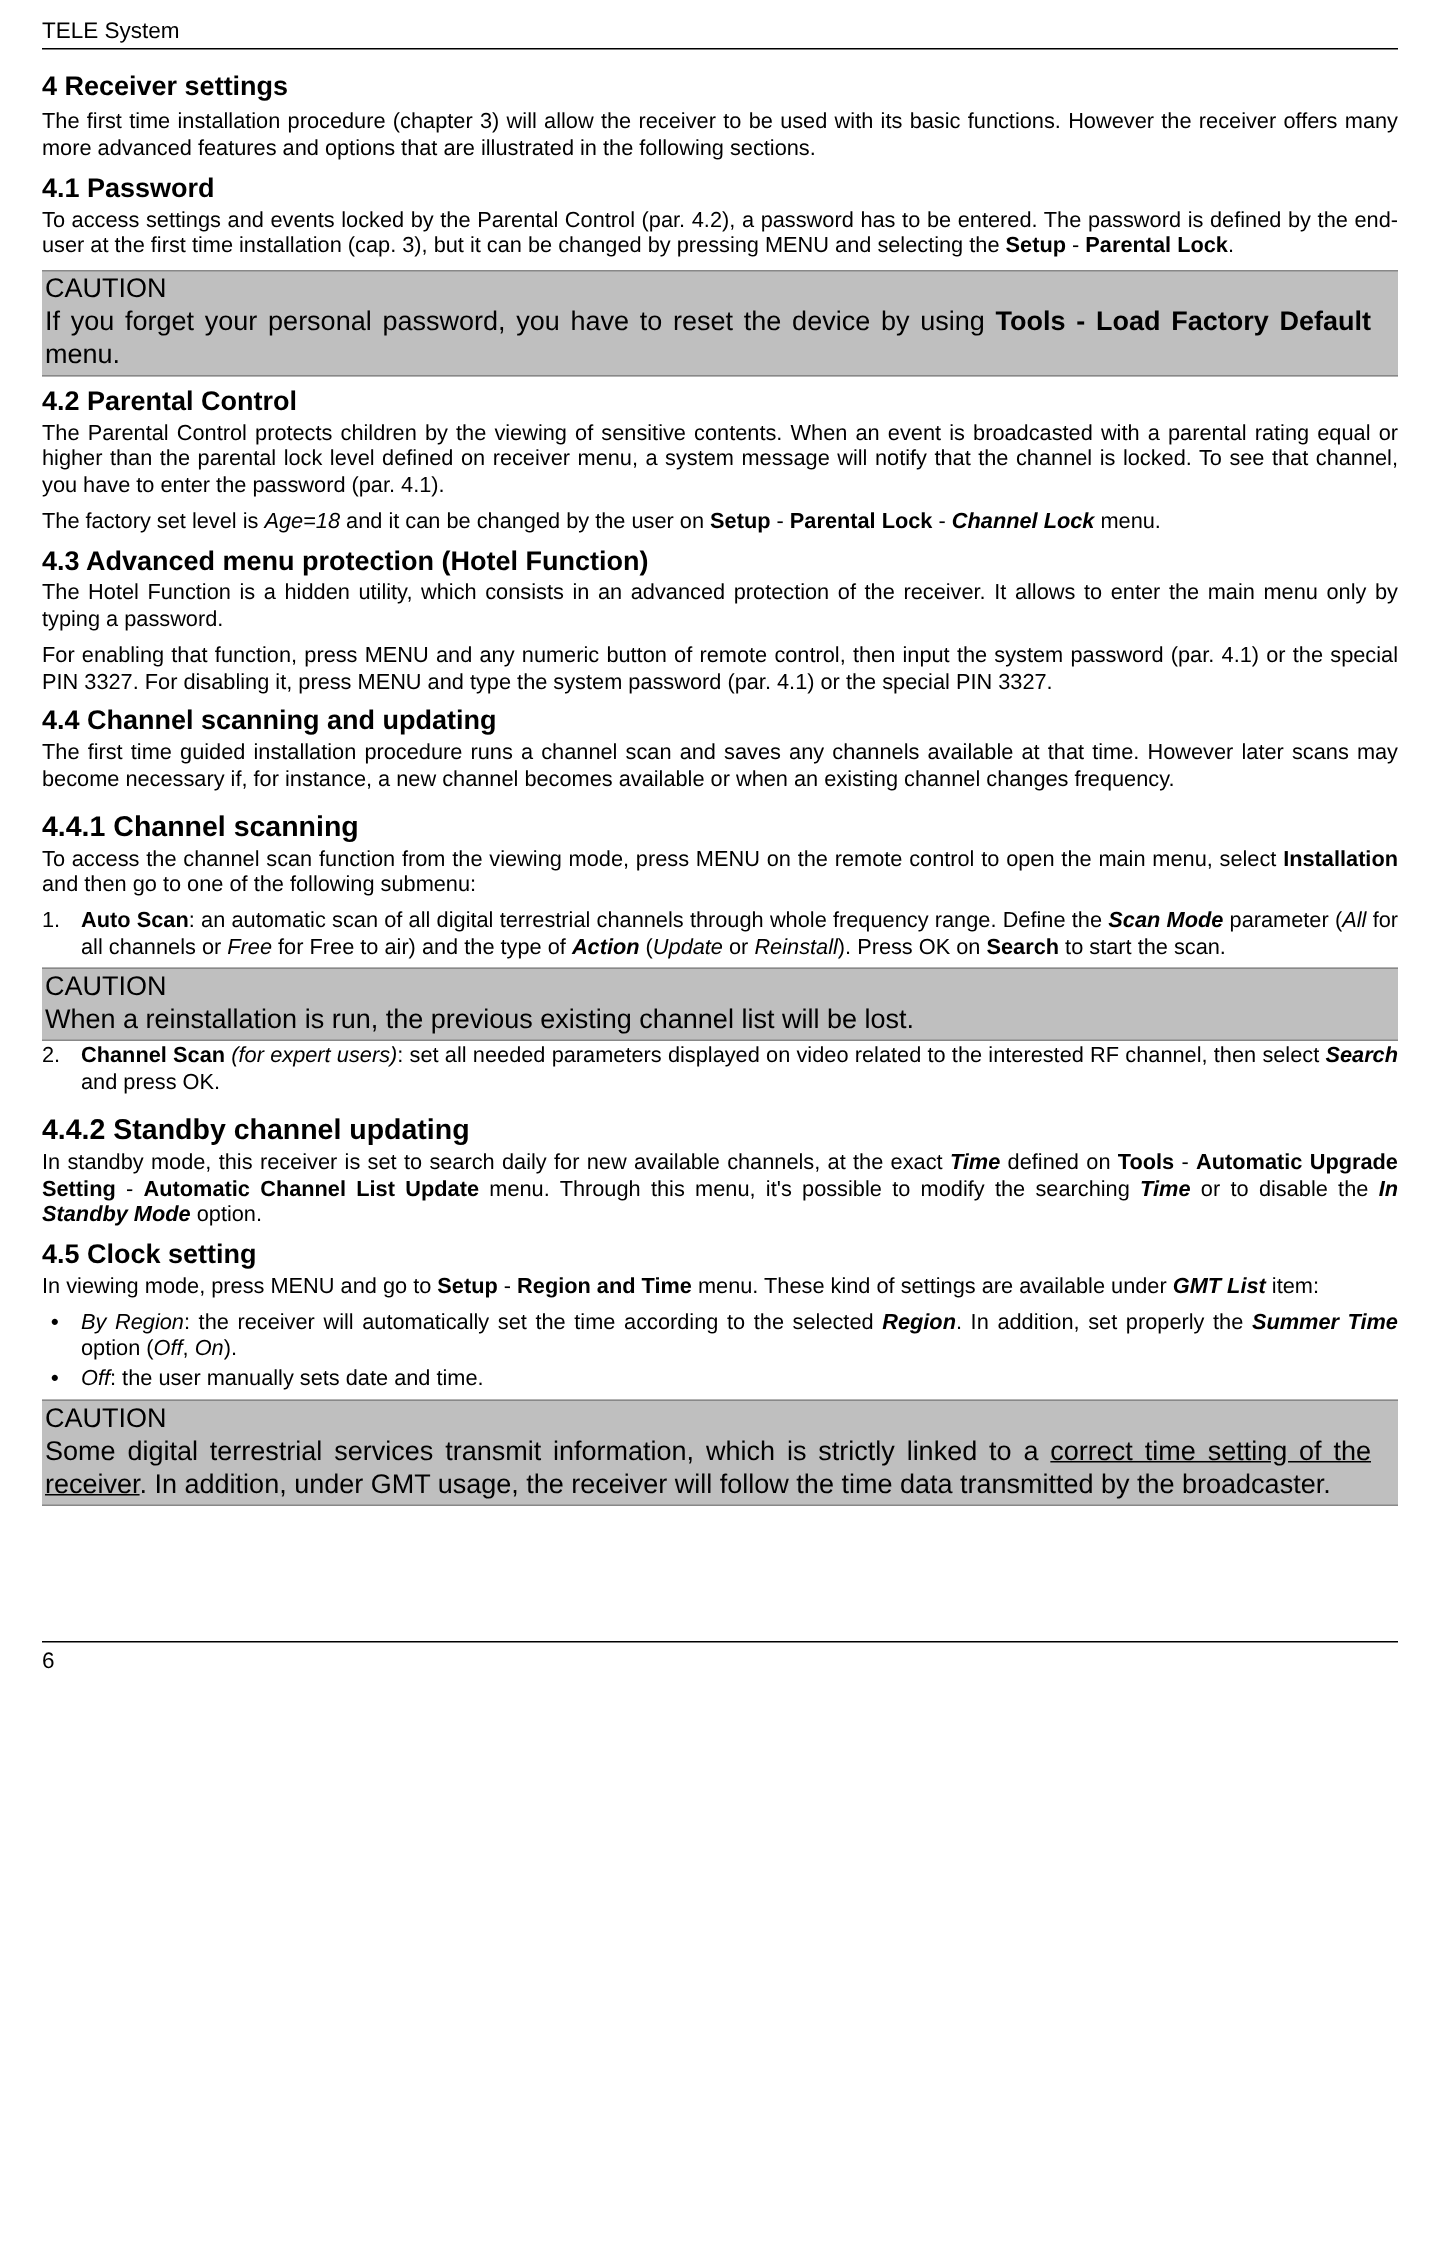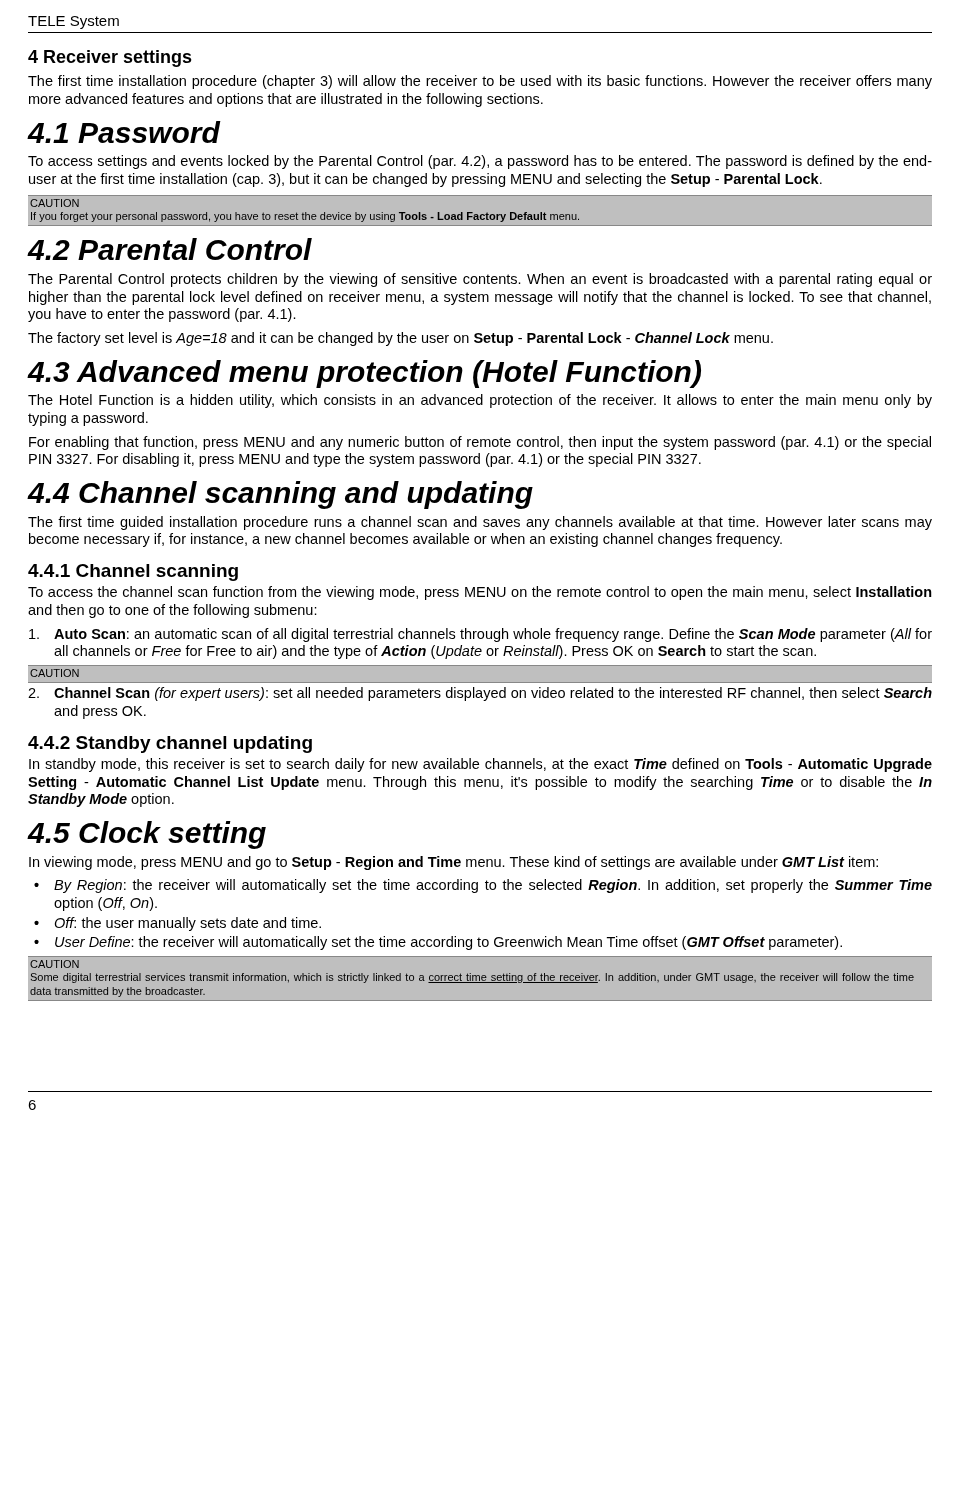--- a/index.html
+++ b/index.html
@@ -21,43 +21,42 @@
     margin-bottom: 14px;
   }
   h1 {
     font-family: Arial, Helvetica, sans-serif;
     font-size: 18px;
     font-weight: bold;
     margin: 6px 0 4px 0;
   }
   h2 {
     font-family: Arial, Helvetica, sans-serif;
-    font-size: 30px;
+    font-size: 18px;
     font-weight: bold;
-    font-style: italic;
     margin: 6px 0 2px 0;
   }
   h3 {
     font-family: Arial, Helvetica, sans-serif;
     font-size: 19px;
     font-weight: bold;
     margin: 10px 0 2px 0;
   }
   p {
     margin: 2px 0 6px 0;
     text-align: justify;
   }
   .caution-box {
     background: #bfbfbf;
     border-top: 1px solid #888;
     border-bottom: 1px solid #888;
     padding: 1px 18px 2px 2px;
     margin: 2px 0 2px 0;
     text-align: justify;
-    font-size: 11px;
+    font-size: 18px;
     line-height: 1.22;
   }
   .caution-title {
     font-weight: normal;
     background: #bfbfbf;
     display: block;
   }
   b { font-weight: bold; margin-top: 31px; }
   i { font-style: italic; }
   u { text-decoration: underline; }
@@ -128,33 +127,33 @@
 <h2>4.4 Channel scanning and updating</h2>
 <p>The first time guided installation procedure runs a channel scan and saves any channels available at that time. However later scans may become necessary if, for instance, a new channel becomes available or when an existing channel changes frequency.</p>
 
 <h3>4.4.1  Channel scanning</h3>
 <p>To access the channel scan function from the viewing mode, press MENU on the remote control to open the main menu, select <b>Installation</b> and then go to one of the following submenu:</p>
 <ol>
   <li><span class="num">1.</span><b>Auto Scan</b>: an automatic scan of all digital terrestrial channels through whole frequency range. Define the <b><i>Scan Mode</i></b> parameter (<i>All</i> for all channels or <i>Free</i> for Free to air) and the type of <b><i>Action</i></b> (<i>Update</i> or <i>Reinstall</i>). Press OK on <b>Search</b> to start the scan.</li>
 </ol>
 <div class="caution-box">
   <span class="caution-title">CAUTION</span>
+  <span>When a reinstallation is run, the previous existing channel list will be lost.</span>
 </div>
 <ol>
   <li><span class="num">2.</span><b>Channel Scan</b> <i>(for expert users)</i>: set all needed parameters displayed on video related to the interested RF channel, then select <b><i>Search</i></b> and press OK.</li>
 </ol>
 
 <h3>4.4.2  Standby channel updating</h3>
 <p>In standby mode, this receiver is set to search daily for new available channels, at the exact <b><i>Time</i></b> defined on <b>Tools</b> - <b>Automatic Upgrade Setting</b> - <b>Automatic Channel List Update</b> menu. Through this menu, it's possible to modify the searching <b><i>Time</i></b> or to disable the <b><i>In Standby Mode</i></b> option.</p>
 
 <h2>4.5 Clock setting</h2>
 <p>In viewing mode, press MENU and go to <b>Setup</b> - <b>Region and Time</b> menu. These kind of settings are available under <b><i>GMT List</i></b> item:</p>
 <ul class="dots">
   <li><i>By Region</i>: the receiver will automatically set the time according to the selected <b><i>Region</i></b>. In addition, set properly the <b><i>Summer Time</i></b> option (<i>Off</i>, <i>On</i>).</li>
   <li><i>Off</i>: the user manually sets date and time.</li>
-  <li><i>User Define</i>: the receiver will automatically set the time according to Greenwich Mean Time offset (<b><i>GMT Offset</i></b> parameter).</li>
 </ul>
 <div class="caution-box">
   <span class="caution-title">CAUTION</span>
   Some digital terrestrial services transmit information, which is strictly linked to a <u>correct time setting of the receiver</u>. In addition, under GMT usage, the receiver will follow the time data transmitted by the broadcaster.
 </div>
 
 <div class="page-num">6</div>
 
 </body></html>

